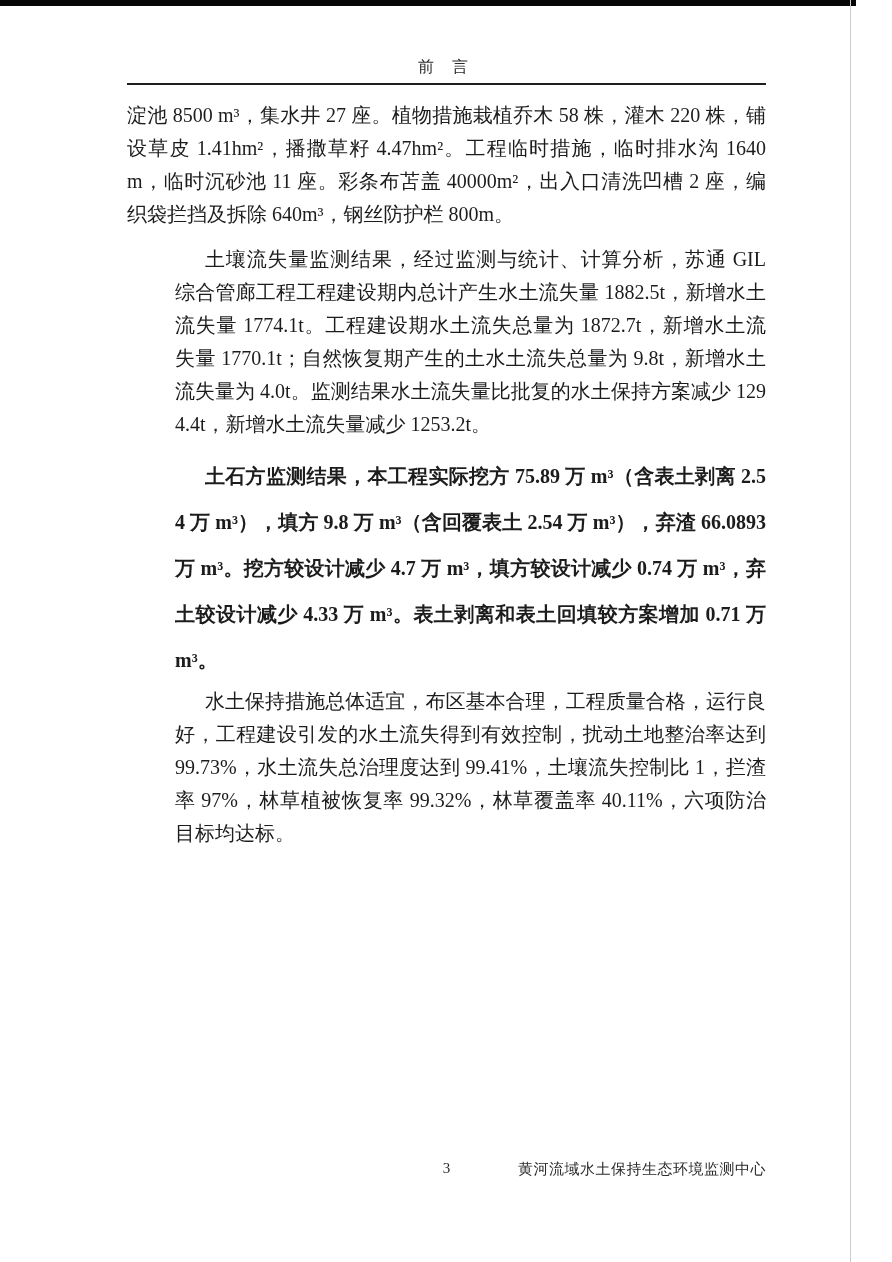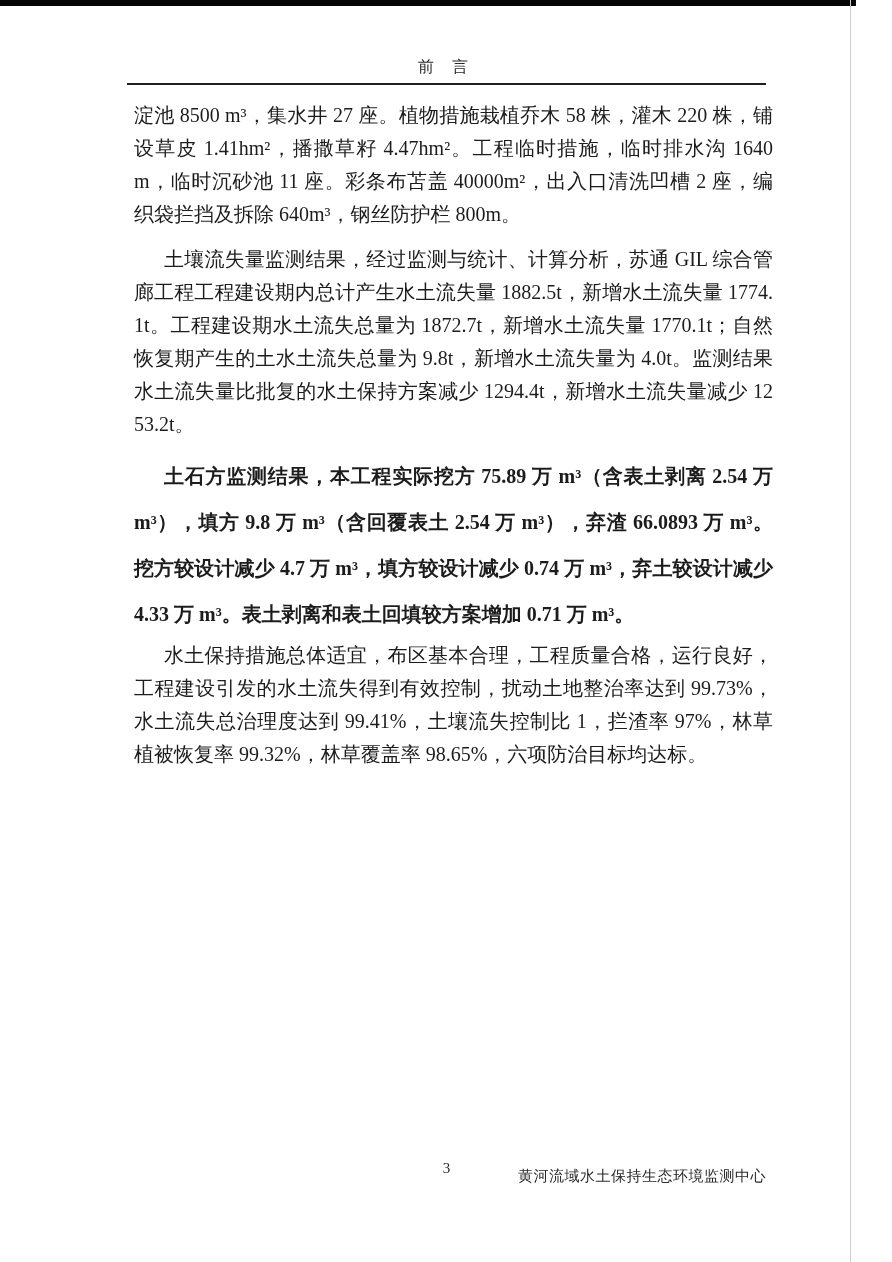--- a/index.html
+++ b/index.html
@@ -48,32 +48,32 @@
     position: absolute;
     top: 83px;
     left: 127px;
     width: 639px;
     height: 0;
     border-top: 2px solid #1f1f1f;
   }
   .content {
     position: absolute;
     top: 99px;
-    left: 134px;
+    left: 127px;
     width: 639px;
     text-align: justify;
     text-justify: inter-ideograph;
   }
   .content p {
     margin: 0;
     font-size: 20px;
     line-height: 33px;
     word-break: break-all;
   }
-  .content p.indent { text-indent: 30px; }
+  .content p.indent { text-indent: 30px; margin-left: 48px; }
   .content p.gap-before { margin-top: 12px; }
   .content p.wide-leading {
     line-height: 46px;
     margin-top: 12px;
     margin-bottom: 2px;
     font-weight: bold;
   }
   .footer {
     position: absolute;
     top: 1160px;
@@ -85,42 +85,42 @@
   }
   .footer-page-number {
     position: absolute;
     left: 50%;
     transform: translateX(-50%);
     top: 0;
   }
   .footer-organization {
     position: absolute;
     right: 0;
-    top: 7px;
+    top: 0;
     letter-spacing: 0.5px;
   }
 </style>
 </head>
 <body>
 
 <div class="page">
 
   <div class="topbar"></div>
   <div class="edge-line"></div>
 
   <div class="header">
     <span class="header-title">前 言</span>
   </div>
   <div class="header-rule"></div>
 
   <div class="content">
     <p>淀池 8500 m³，集水井 27 座。植物措施栽植乔木 58 株，灌木 220 株，铺设草皮 1.41hm²，播撒草籽 4.47hm²。工程临时措施，临时排水沟 1640m，临时沉砂池 11 座。彩条布苫盖 40000m²，出入口清洗凹槽 2 座，编织袋拦挡及拆除 640m³，钢丝防护栏 800m。</p>
     <p class="indent gap-before">土壤流失量监测结果，经过监测与统计、计算分析，苏通 GIL 综合管廊工程工程建设期内总计产生水土流失量 1882.5t，新增水土流失量 1774.1t。工程建设期水土流失总量为 1872.7t，新增水土流失量 1770.1t；自然恢复期产生的土水土流失总量为 9.8t，新增水土流失量为 4.0t。监测结果水土流失量比批复的水土保持方案减少 1294.4t，新增水土流失量减少 1253.2t。</p>
     <p class="indent wide-leading">土石方监测结果，本工程实际挖方 75.89 万 m³（含表土剥离 2.54 万 m³），填方 9.8 万 m³（含回覆表土 2.54 万 m³），弃渣 66.0893 万 m³。挖方较设计减少 4.7 万 m³，填方较设计减少 0.74 万 m³，弃土较设计减少 4.33 万 m³。表土剥离和表土回填较方案增加 0.71 万 m³。</p>
-    <p class="indent">水土保持措施总体适宜，布区基本合理，工程质量合格，运行良好，工程建设引发的水土流失得到有效控制，扰动土地整治率达到 99.73%，水土流失总治理度达到 99.41%，土壤流失控制比 1，拦渣率 97%，林草植被恢复率 99.32%，林草覆盖率 98.65%，六项防治目标均达标。</p>
+    <p class="indent">水土保持措施总体适宜，布区基本合理，工程质量合格，运行良好，工程建设引发的水土流失得到有效控制，扰动土地整治率达到 99.73%，水土流失总治理度达到 99.41%，土壤流失控制比 1，拦渣率 97%，林草植被恢复率 99.32%，林草覆盖率 40.11%，六项防治目标均达标。</p>
   </div>
 
   <div class="footer">
     <span class="footer-page-number">3</span>
     <span class="footer-organization">黄河流域水土保持生态环境监测中心</span>
   </div>
 
 </div>
 
 </body></html>

